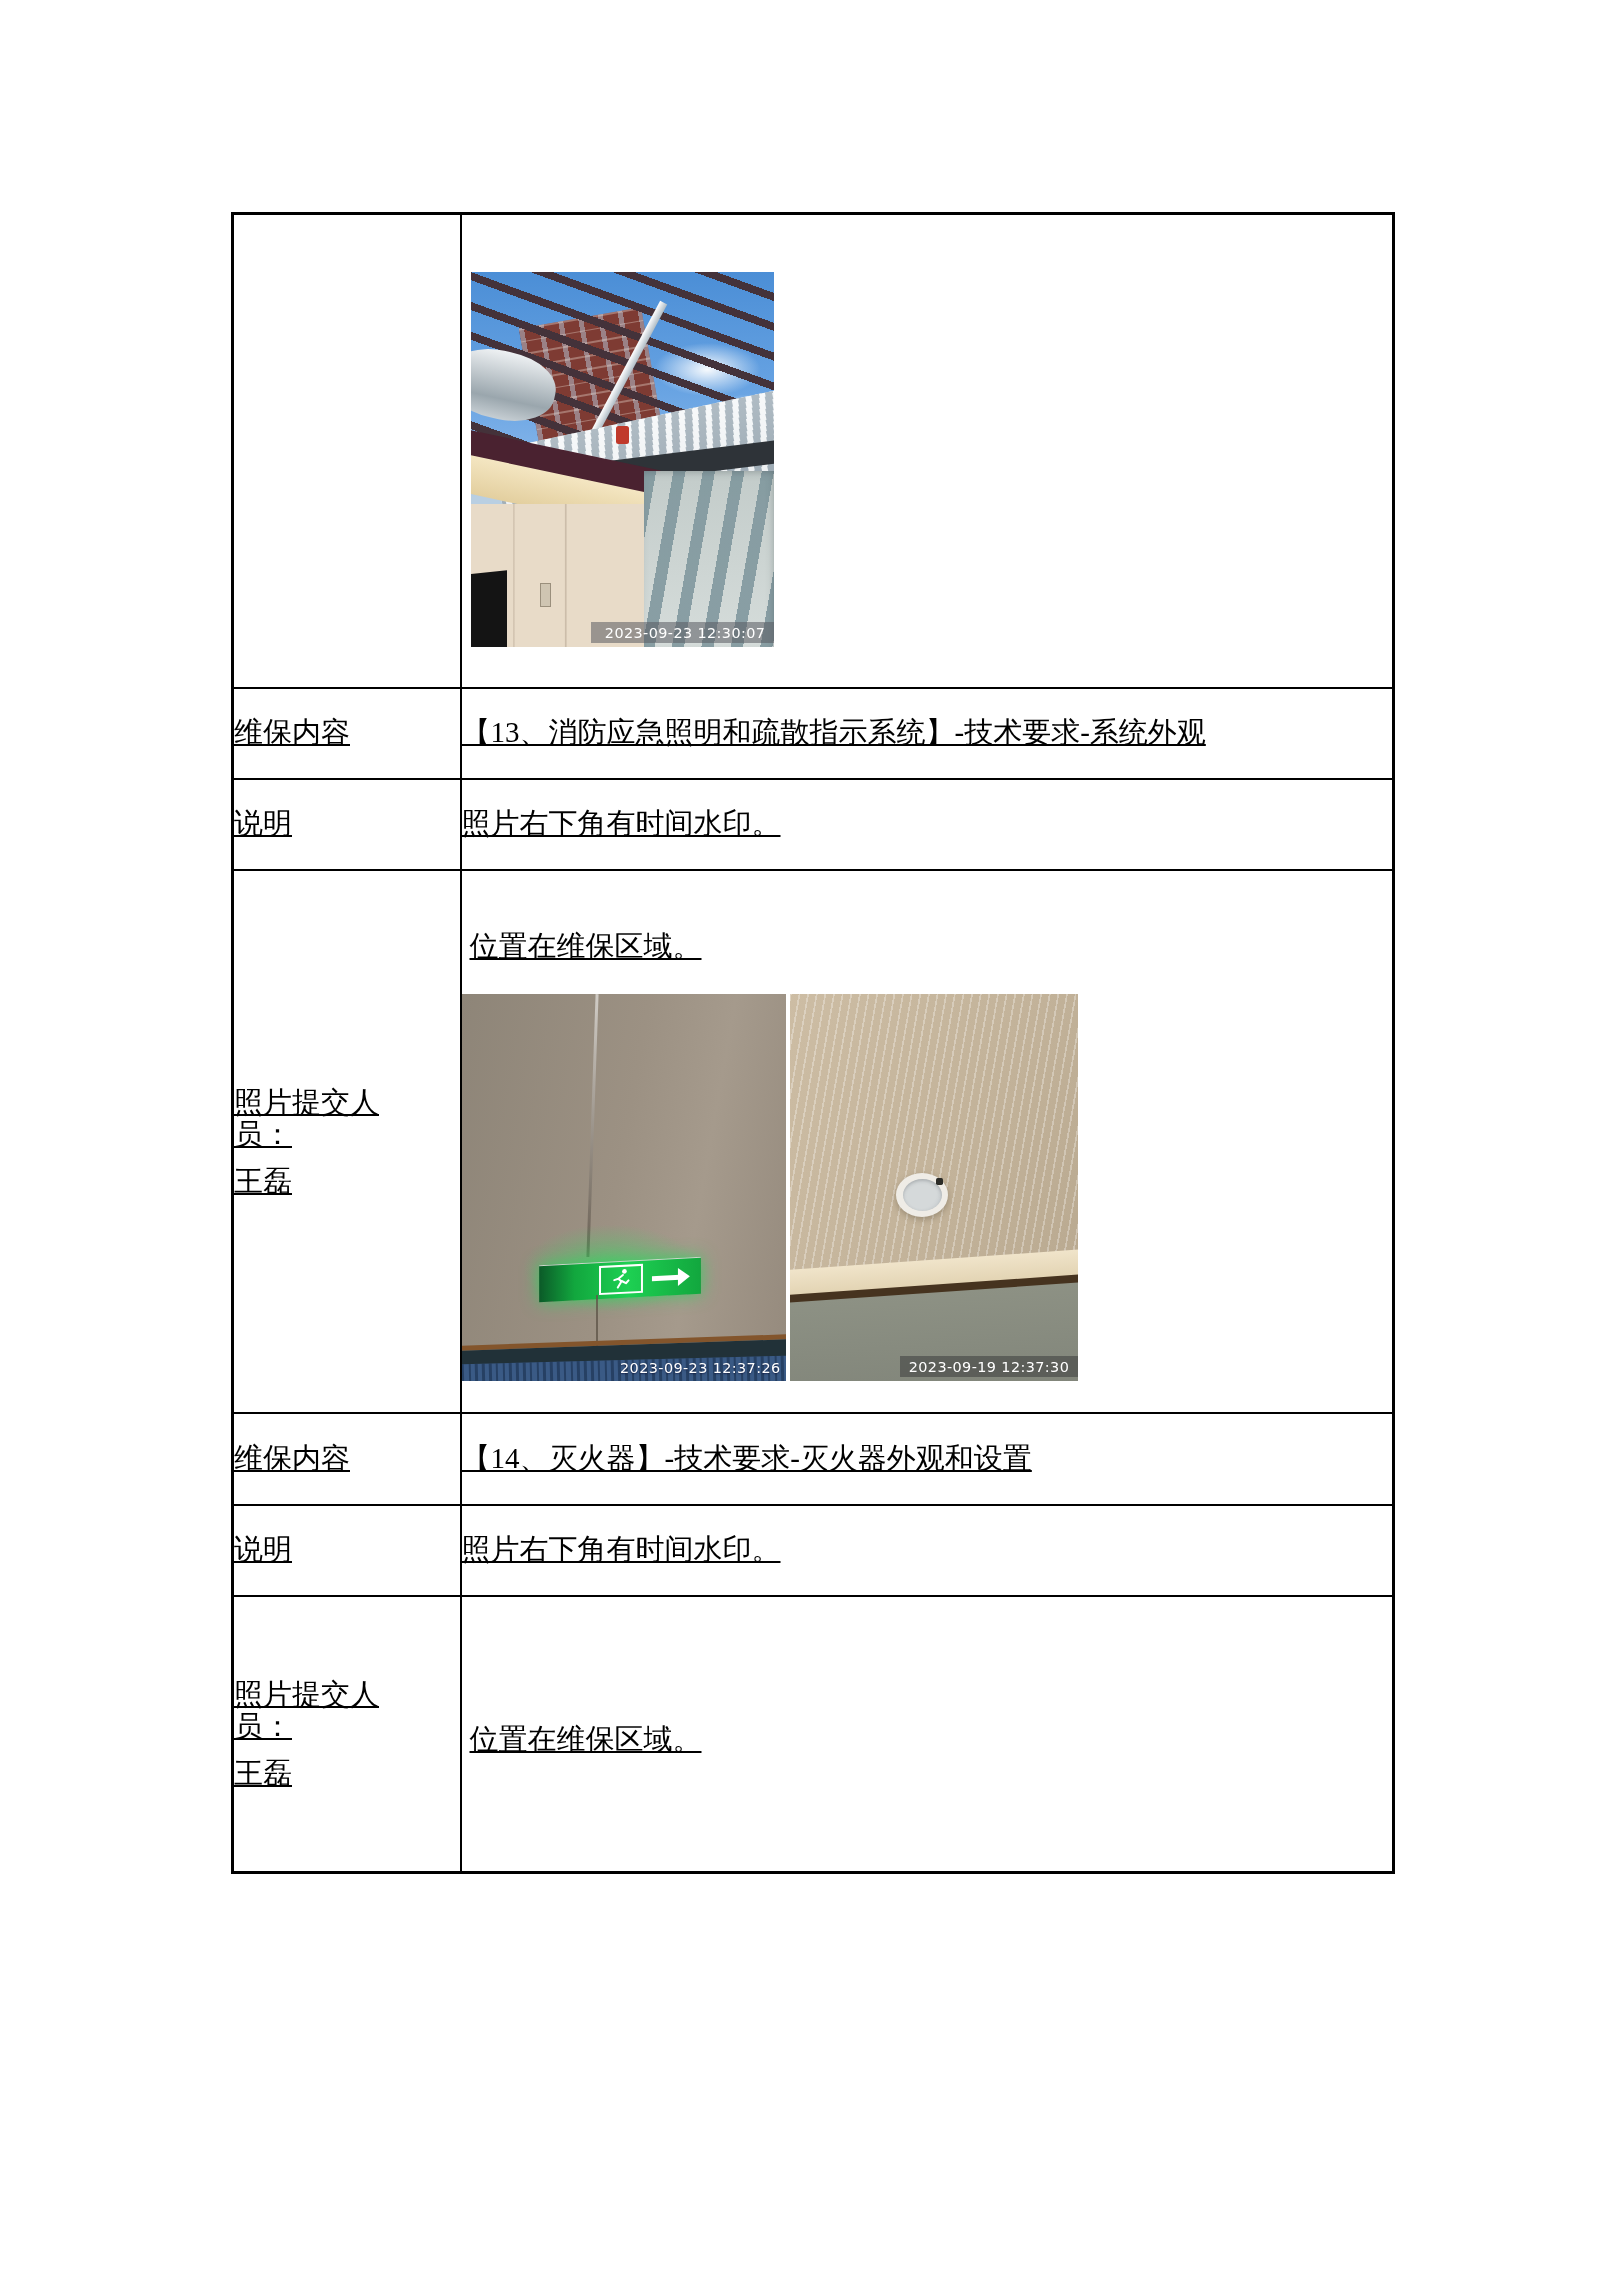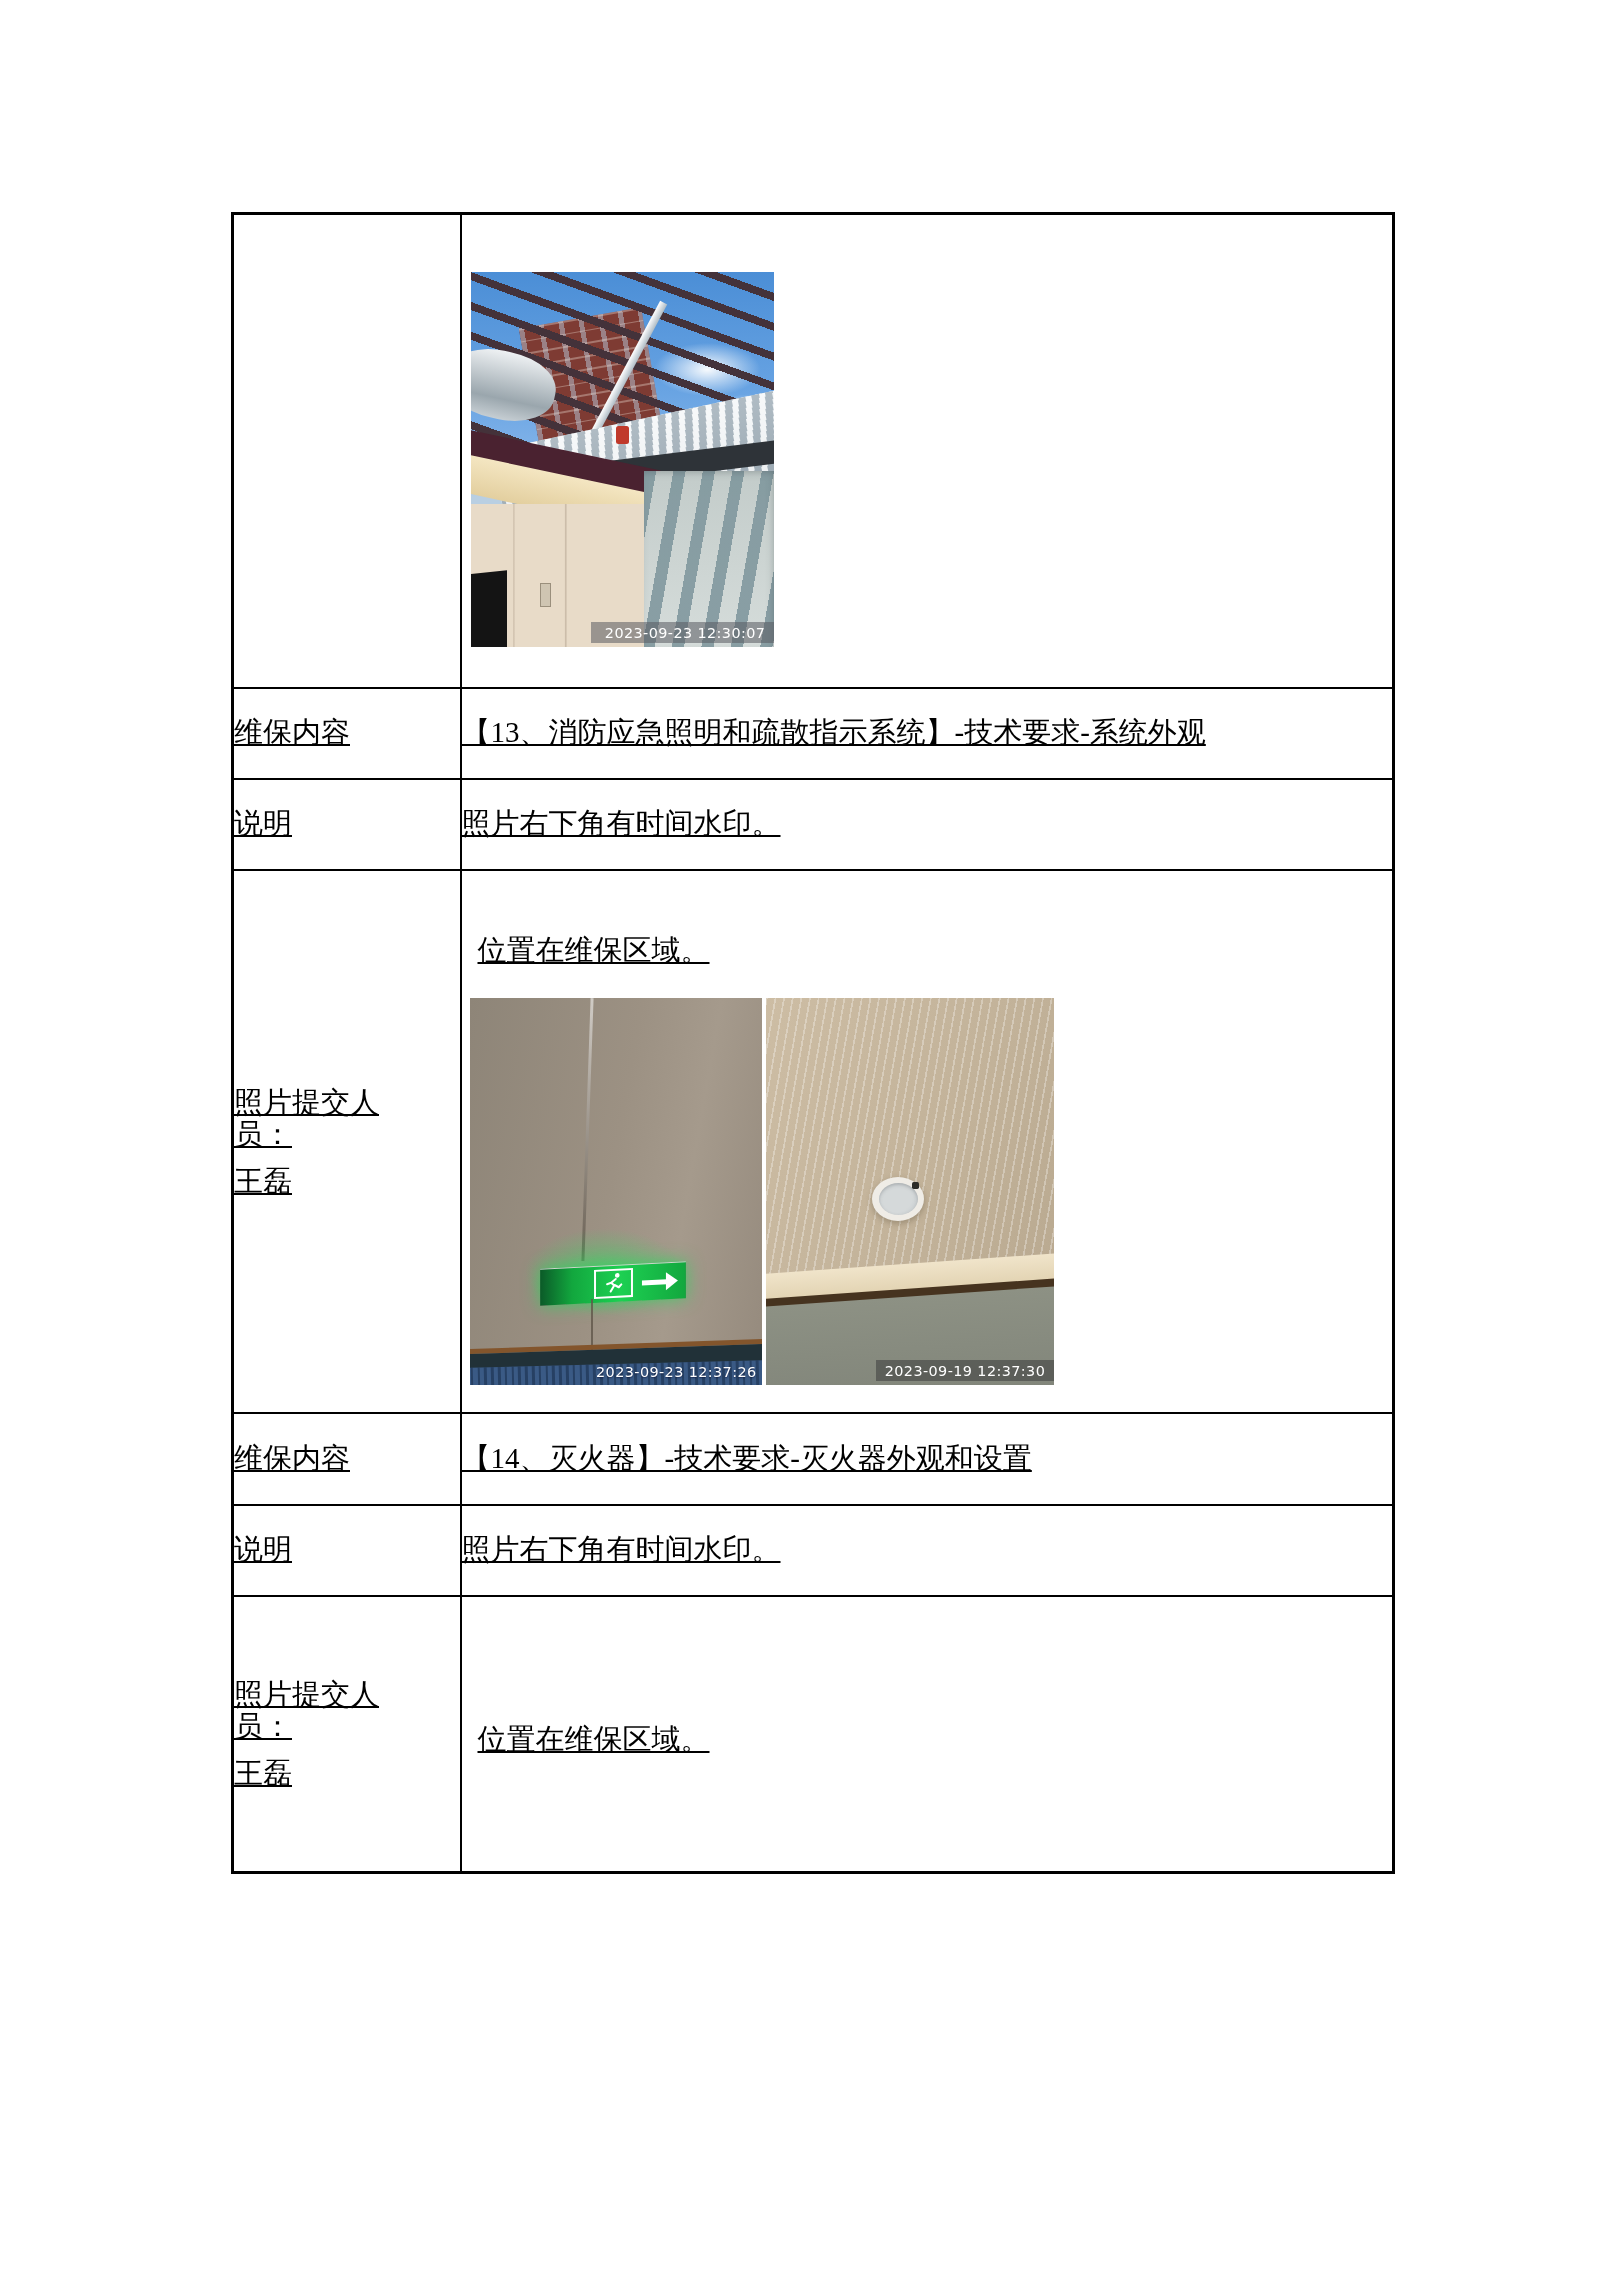--- a/index.html
+++ b/index.html
@@ -19,21 +19,21 @@
   tr.r4{height:543px;} tr.r5{height:92px;} tr.r6{height:91px;} tr.r7{height:277px;}
   td.lab{padding-left:10px;padding-right:6.8px;}
   td.val{padding-left:22px;padding-right:10px;}
   td.top{vertical-align:top;}
   td.cell-photo-top{vertical-align:top;padding:0;}
   .submitter-block{padding-top:10px;}
   .submitter-block p{margin:0;line-height:32px;}
   .submitter-label{width:148px;}
   .submitter-name{margin-top:15px !important;}
   td.val-top{vertical-align:top;padding-left:10px;padding-right:6.8px;}
-  .loc-note{margin:16px;line-height:52px;padding-top:10px;}
+  .loc-note{margin:8px;line-height:52px;padding-top:10px;}
   
   .photo{position:relative;overflow:hidden;}
   .layer{position:absolute;}
   .ts{
     position:absolute;right:5px;bottom:4.2px;z-index:9;
     font-family:"DejaVu Sans","Liberation Sans",sans-serif;
     font-size:14.4px;color:#fff;letter-spacing:0.4px;white-space:nowrap;
   }
   .ts-strip{background:rgba(88,90,96,.55);padding:2.5px 8.5px 2.5px 13.5px;right:0;bottom:3.4px;}
   .ts-box{background:rgba(70,72,70,.65);padding:2.5px 8.5px;right:0;bottom:3.4px;}
@@ -68,21 +68,21 @@
     background-image:linear-gradient(90deg, rgba(0,0,0,0) 0 54%, rgba(120,100,80,.25) 54.5% 55%, rgba(0,0,0,0) 55.5%),
                      linear-gradient(90deg, rgba(0,0,0,0) 0 24%, rgba(120,100,80,.18) 24.5% 25%, rgba(0,0,0,0) 25.5%);}
   .p1-door{left:0;top:80%;width:12%;height:21%;background:#141414;transform:skewY(-6deg);}
   .p1-handle{left:23%;top:83%;width:8.5px;height:22px;background:#cfc5b2;border:0.8px solid #9a8f7c;}
   .p1-wallR{left:57%;top:53%;width:45%;height:49%;
     background:
       repeating-linear-gradient(100deg, rgba(124,148,155,.85) 0 12px, rgba(0,0,0,0) 12px 29px),
       linear-gradient(180deg,#c3ccca,#d6dddb);
     box-shadow:-5px 0 8.5px rgba(60,70,75,.45) inset;}
   
-  .photo2{width:292px;height:387px;background:linear-gradient(100deg,#8e8578 0%,#9c9183 48%,#a59a8c 70%,#958a7d 100%);margin-left:8px;}
+  .photo2{width:324px;height:387px;background:linear-gradient(100deg,#8e8578 0%,#9c9183 48%,#a59a8c 70%,#958a7d 100%);}
   .p2-seam-top{left:40%;top:0;width:2.5px;height:68%;transform:rotate(2deg);
     background:linear-gradient(180deg, rgba(255,255,255,.55), rgba(96,86,74,.85));}
   .p2-seam-bot{left:41.5%;top:78%;width:2.5px;height:13%;background:rgba(96,86,74,.8);}
   .p2-glow{left:10%;top:56%;width:72%;height:30%;
     background:radial-gradient(closest-side, rgba(46,225,96,.55), rgba(46,225,96,0) 75%);}
   .p2-sign{left:24%;top:69%;width:50%;height:9.2%;transform:rotate(-3deg) skewX(-3deg);
     background:linear-gradient(90deg,#0b5a28 0%,#12a73e 22%,#1dd052 55%,#12a73e 100%);
     border-top:1.7px solid #cdd6cb;box-shadow:0 0 17px rgba(44,214,92,.8);}
   .p2-badge{left:37%;top:9%;width:27%;height:80%;border:2.5px solid #fff;box-sizing:border-box;}
   .p2-badge svg{display:block;width:100%;height:100%;}

